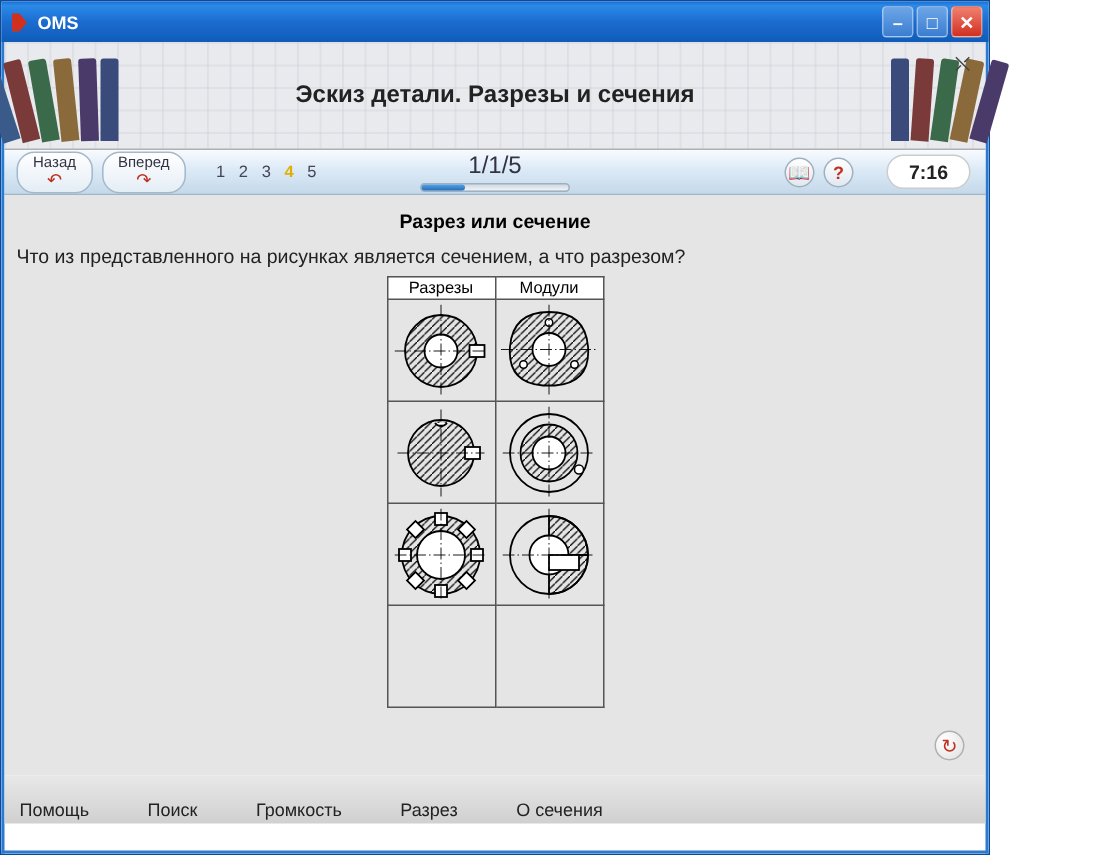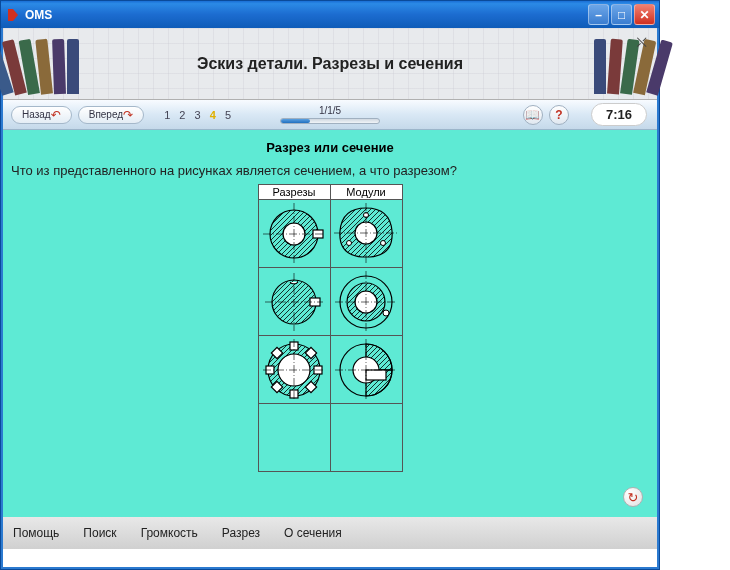--- a/index.html
+++ b/index.html
@@ -18,47 +18,47 @@
   .header { height: 72px; background: #e8eaed; background-image: linear-gradient(rgba(200,200,210,0.3) 1px, transparent 1px), linear-gradient(90deg, rgba(200,200,210,0.3) 1px, transparent 1px); background-size: 15px 15px; position: relative; border-bottom: 1px solid #b0b0b0; display: flex; align-items: center; justify-content: center; }
   .books-left, .books-right { position: absolute; bottom: 0; height: 60px; width: 100px; }
   .books-left { left: 0; }
   .books-right { right: 0; }
   .book { display: inline-block; width: 12px; height: 55px; border-radius: 2px 2px 0 0; margin: 0 -1px; transform-origin: bottom center; }
   .header-close { position: absolute; top: 6px; right: 10px; font-size: 14px; color: #444; }
   .header-title { font-size: 16px; font-weight: bold; color: #222; }
   
   
   .toolbar { height: 30px; background: linear-gradient(to bottom, #f8fbff 0%, #d9e8f5 50%, #c5d9ea 100%); border-bottom: 1px solid #9cb5ca; display: flex; align-items: center; padding: 0 8px; position: relative; }
-  .nav-btn { background: linear-gradient(to bottom, #fff, #e4edf5); border: 1px solid #a5b8ca; border-radius: 12px; padding: 2px 10px 2px 10px; font-size: 10px; color: #334; margin-right: 6px; display: flex; flex-direction: row; align-items: center; line-height: 1; }
+  .nav-btn { background: linear-gradient(to bottom, #fff, #e4edf5); border: 1px solid #a5b8ca; border-radius: 12px; padding: 2px 10px 2px 10px; font-size: 10px; color: #334; margin-right: 6px; display: flex; flex-direction: column; align-items: center; line-height: 1; }
   .nav-arrow { font-size: 12px; color: #c03020; line-height: 1; }
   .steps { margin-left: 14px; color: #445; font-size: 11px; letter-spacing: 3px; }
   .steps .current { color: #e0b000; font-weight: bold; }
   .progress-wrap { position: absolute; left: 50%; transform: translateX(-50%); display: flex; flex-direction: column; align-items: center; }
-  .progress-label { font-size: 10px; color: #334; margin-bottom: 2px; }
+  .progress-label { font-size: 16px; color: #334; margin-bottom: 2px; }
   .progress-bar { width: 100px; height: 6px; background: linear-gradient(to bottom, #d0d8e0, #f0f4f8); border: 1px solid #a0b0c0; border-radius: 3px; position: relative; }
   .progress-fill { position: absolute; left: 0; top: 0; bottom: 0; width: 30%; background: linear-gradient(to bottom, #5aa0e0, #2070c0); border-radius: 3px; }
   .tool-icons { margin-left: auto; display: flex; gap: 6px; align-items: center; }
   .tool-icon { width: 20px; height: 20px; border-radius: 10px; border: 1px solid #a0b0c0; display: flex; align-items: center; justify-content: center; background: linear-gradient(to bottom, #fff, #e0e8f0); font-size: 12px; }
   .clock { position: absolute; right: 10px; background: #fff; border: 1px solid #ccc; border-radius: 12px; padding: 3px 14px; font-size: 13px; font-weight: bold; color: #222; }
   .tool-icons { margin-right: 80px; }
   
   
-  .content { height: 387px; background: #5eead4; padding: 10px 8px 4px 8px; overflow: hidden; position: relative; display: flex; flex-direction: column; }
+  .content { height: 387px; background: #e5e5e5; padding: 10px 8px 4px 8px; overflow: hidden; position: relative; display: flex; flex-direction: column; }
   .q-title { text-align: center; font-size: 13px; font-weight: bold; margin-bottom: 8px; }
   .q-text { font-size: 13px; color: #222; margin-bottom: 6px; }
   .drawing-table { margin: 0 auto; border-collapse: collapse; }
   .drawing-table th, .drawing-table td { border: 1px solid #555; text-align: center; }
   .drawing-table th { font-size: 11px; font-weight: normal; padding: 1px 6px; background: #fff; }
   .drawing-table td { width: 72px; height: 68px; }
   .drawing-table td svg { display: block; margin: auto; }
   .feedback { text-align: center; color: #0a8a0a; font-size: 14px; font-family: 'Times New Roman', serif; margin-top: auto; }
   .reload-btn { position: absolute; right: 14px; bottom: 10px; width: 20px; height: 20px; border-radius: 10px; border: 1px solid #b0b0b0; background: radial-gradient(circle at 30% 30%, #fff, #e0e0e0); display: flex; align-items: center; justify-content: center; color: #c03020; font-size: 13px; }
   
   
-  .bottom-menu { height: 26px; background: linear-gradient(to bottom, #e8e8e8, #d0d0d0); display: flex; align-items: center; padding: 16px 10px; gap: 24px; font-size: 12px; color: #222; }
+  .bottom-menu { height: 26px; background: linear-gradient(to bottom, #e8e8e8, #d0d0d0); display: flex; padding: 16px 10px; gap: 39px; font-size: 12px; color: #222; }
   
   
   .window { width: 660px; height: 570px; border: 1px solid #0a4a9a; display: flex; flex-direction: column; }
   .client { flex: 1; display: flex; flex-direction: column; border-left: 2px solid #2b7ad0; border-right: 2px solid #2b7ad0; border-bottom: 2px solid #2b7ad0; background: #fff; }
 </style>
 </head>
 <body>
 
 <div class="window">
 

